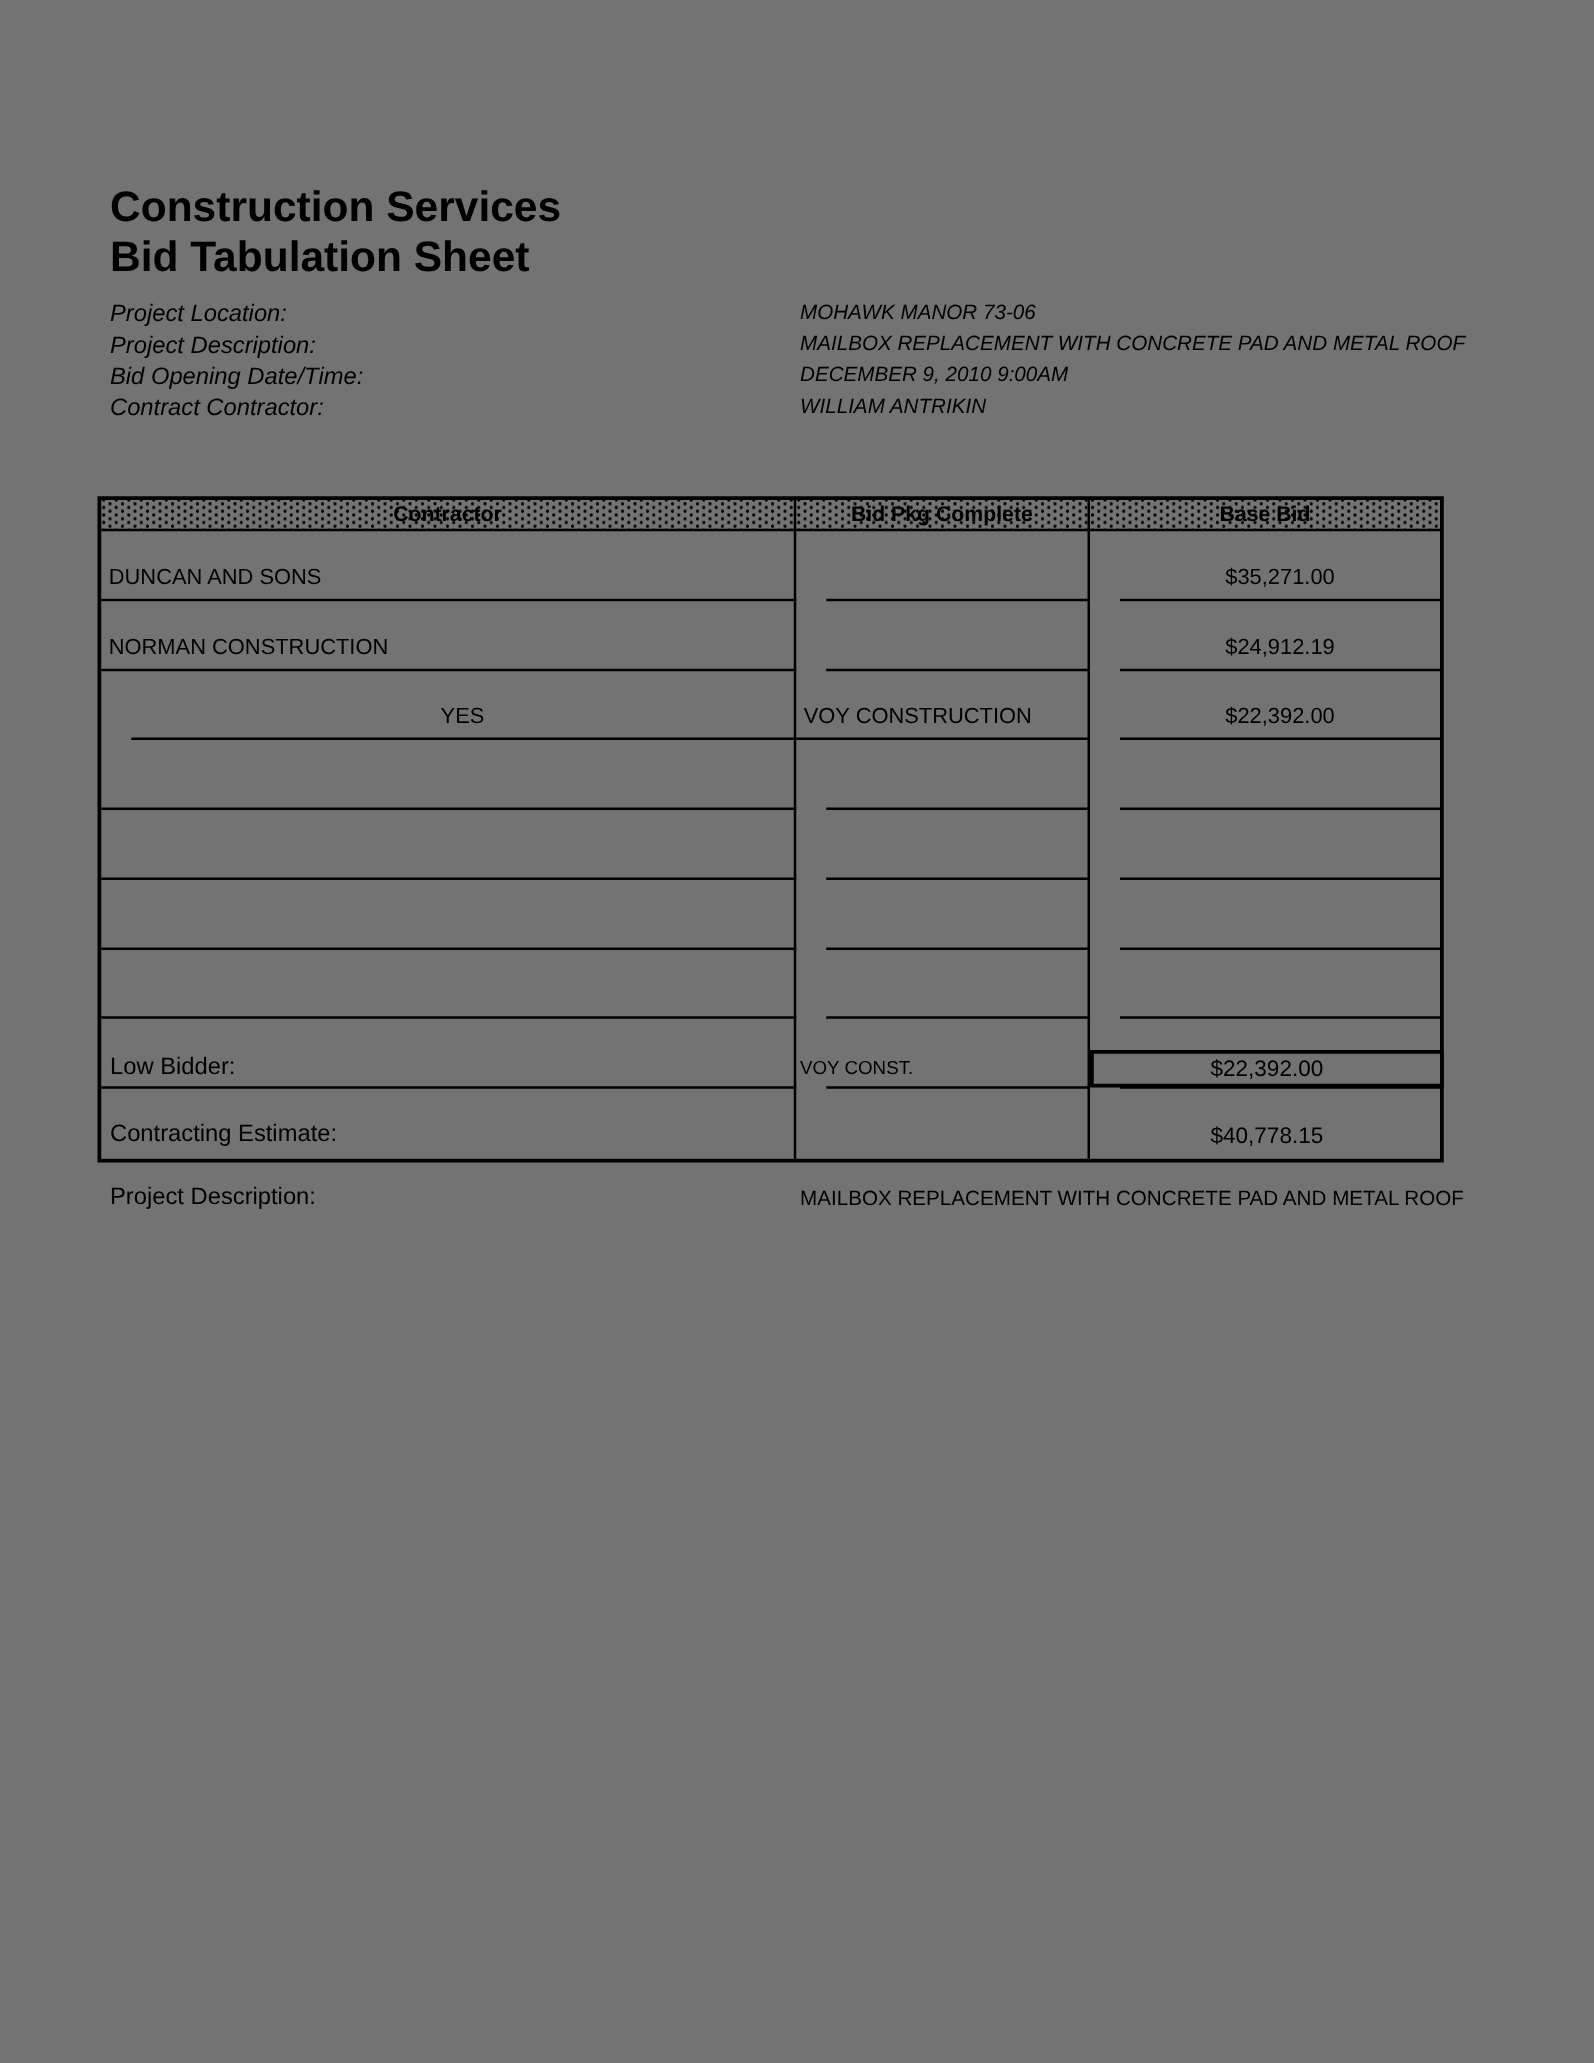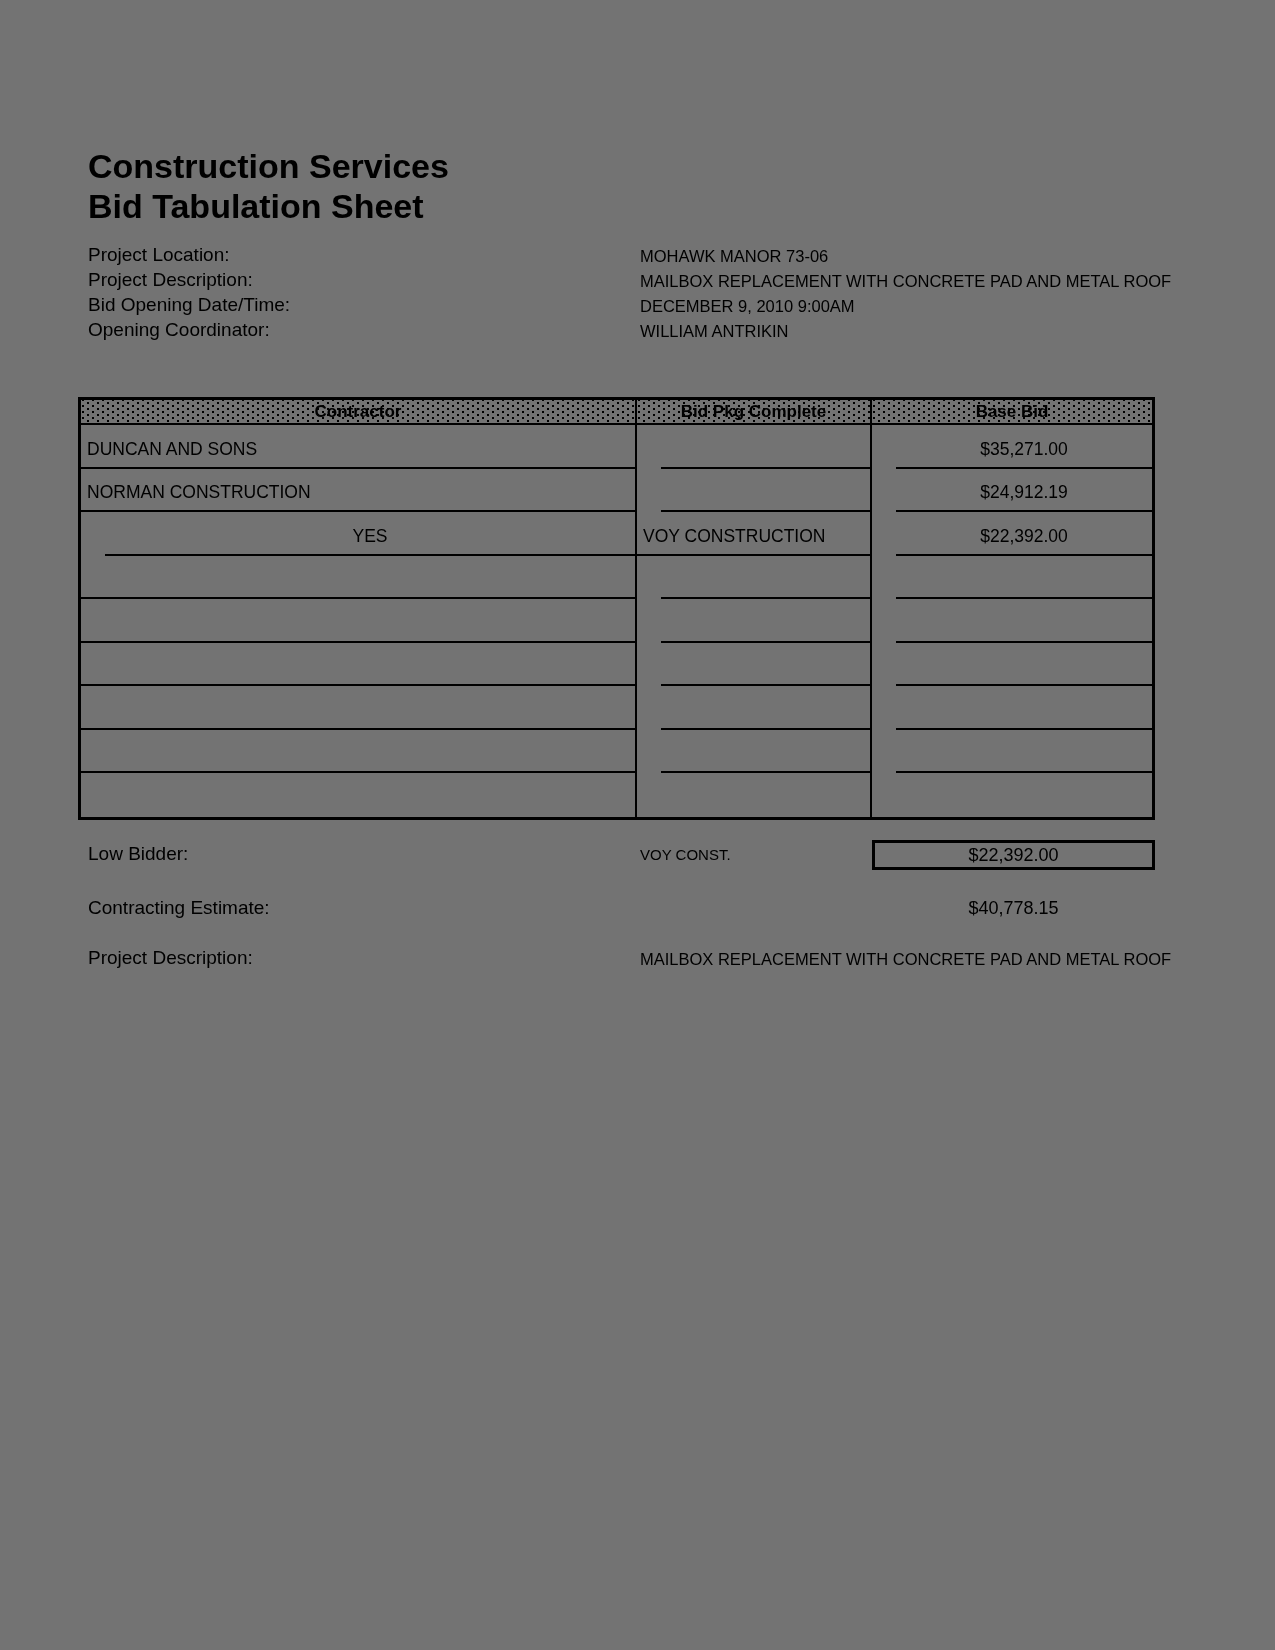--- a/index.html
+++ b/index.html
@@ -24,33 +24,34 @@
     letter-spacing: 0px;
   }
 
   
   .info-row {
     position: absolute;
     left: 88px;
     height: 25px;
     width: 1120px;
     display: flex;
-    align-items: flex-end;
+    align-items: flex-start;
     white-space: nowrap;
+    font-style: italic;
   }
   .info-label { width: 552px; flex: 0 0 552px; font-size: 19px; }
   .info-value { font-size: 16.5px; }
 
   
   .bid-table {
     position: absolute;
     left: 78px;
     top: 397px;
     width: 1077px;
-    height: 423px;
+    height: 533px;
     border: 3px solid #000;
     box-sizing: border-box;
     display: grid;
     grid-template-columns: 556px 235px 1fr;
     grid-template-rows: 25px repeat(9, 1fr);
   }
   .cell {
     border-right: 2px solid #000;
     border-bottom: 2px solid #000;
     display: flex;
@@ -118,21 +119,21 @@
   </div>
   <div class="info-row" style="top:266px">
     <span class="info-label">Project Description:</span>
     <span class="info-value">MAILBOX REPLACEMENT WITH CONCRETE PAD AND METAL ROOF</span>
   </div>
   <div class="info-row" style="top:291px">
     <span class="info-label">Bid Opening Date/Time:</span>
     <span class="info-value">DECEMBER 9, 2010 9:00AM</span>
   </div>
   <div class="info-row" style="top:316px">
-    <span class="info-label">Opening Coordinator:</span>
+    <span class="info-label">Contract Contractor:</span>
     <span class="info-value">WILLIAM ANTRIKIN</span>
   </div>
 
   <div class="bid-table">
     <div class="cell hc c1">Contractor</div>
     <div class="cell hc c2">Bid Pkg Complete</div>
     <div class="cell hc c3">Base Bid</div>
 
     <div class="cell name c1">DUNCAN AND SONS</div>
     <div class="cell mid c2"></div>

